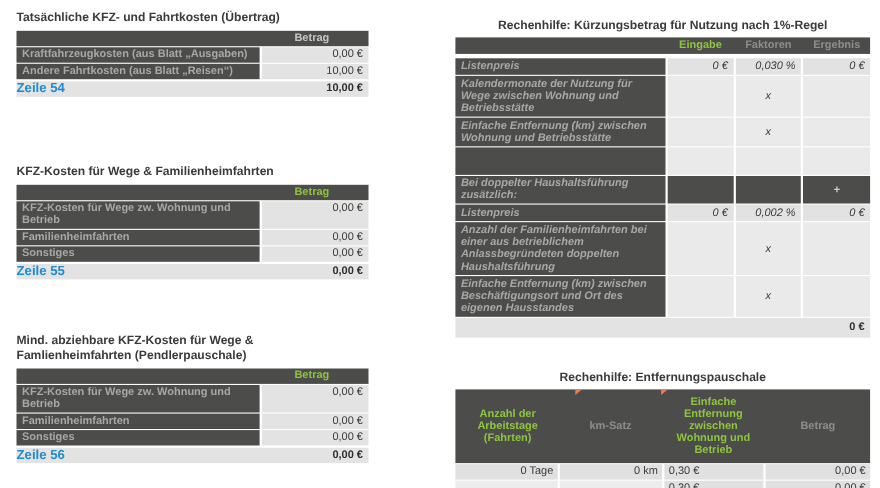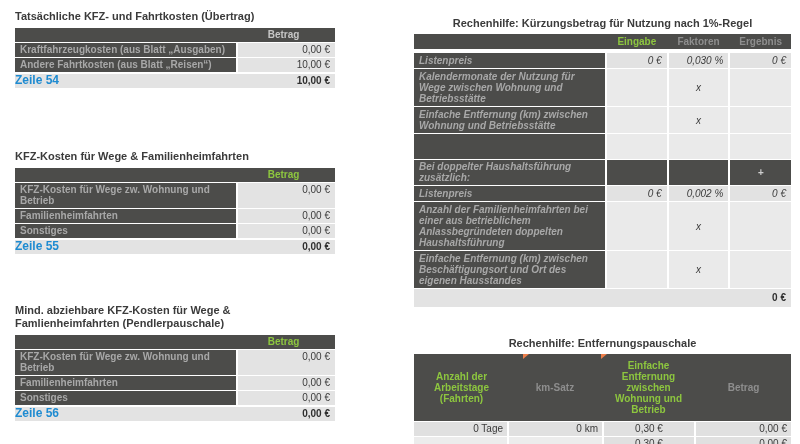--- a/index.html
+++ b/index.html
@@ -110,21 +110,21 @@
   }
   .note-tri.t2 { left:0; }
   .note-tri.t3 { left:14px; }
   .r2-row { display:flex; margin-bottom:1px; }
   .r2-cell {
     background:#e0e0e0; font-size:10px; color:#3b3b3b;
     line-height:11px; padding:1px 4px 2px 4px; min-height:14px;
   }
   .r2-c1 { width:93px; margin-right:2px; text-align:right; }
   .r2-c2 { width:93px; margin-right:2px; text-align:right; }
-  .r2-c3 { width:90px; margin-right:2px; text-align:center; }
+  .r2-c3 { width:90px; margin-right:2px; text-align:left; }
   .r2-c4 { width:95px; text-align:right; }
   .r2-cell.empty { background:#ececec; }
 </style>
 </head>
 <body>
 
 <div class="page">
 
   <div class="col-left">
 

